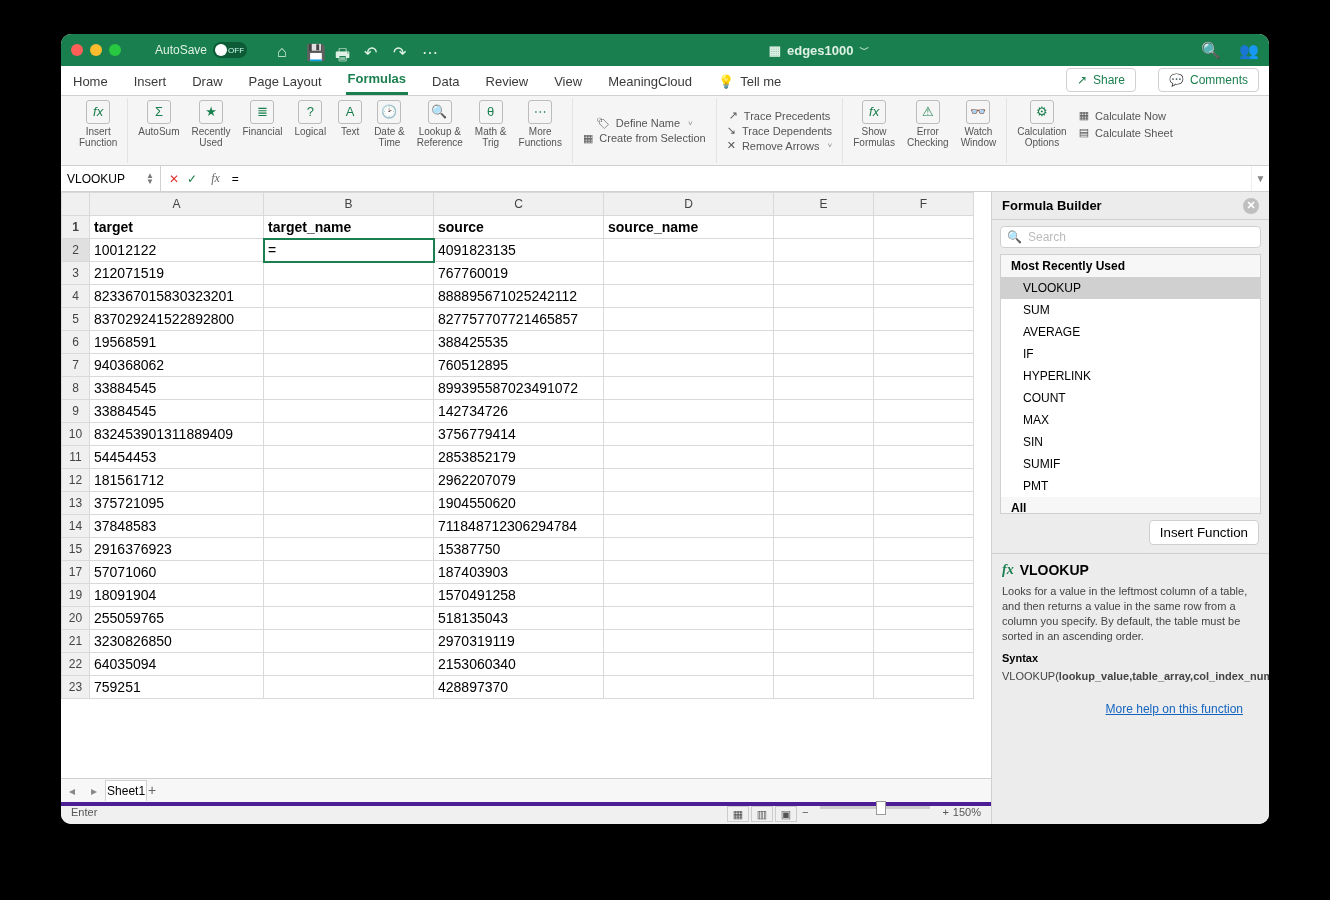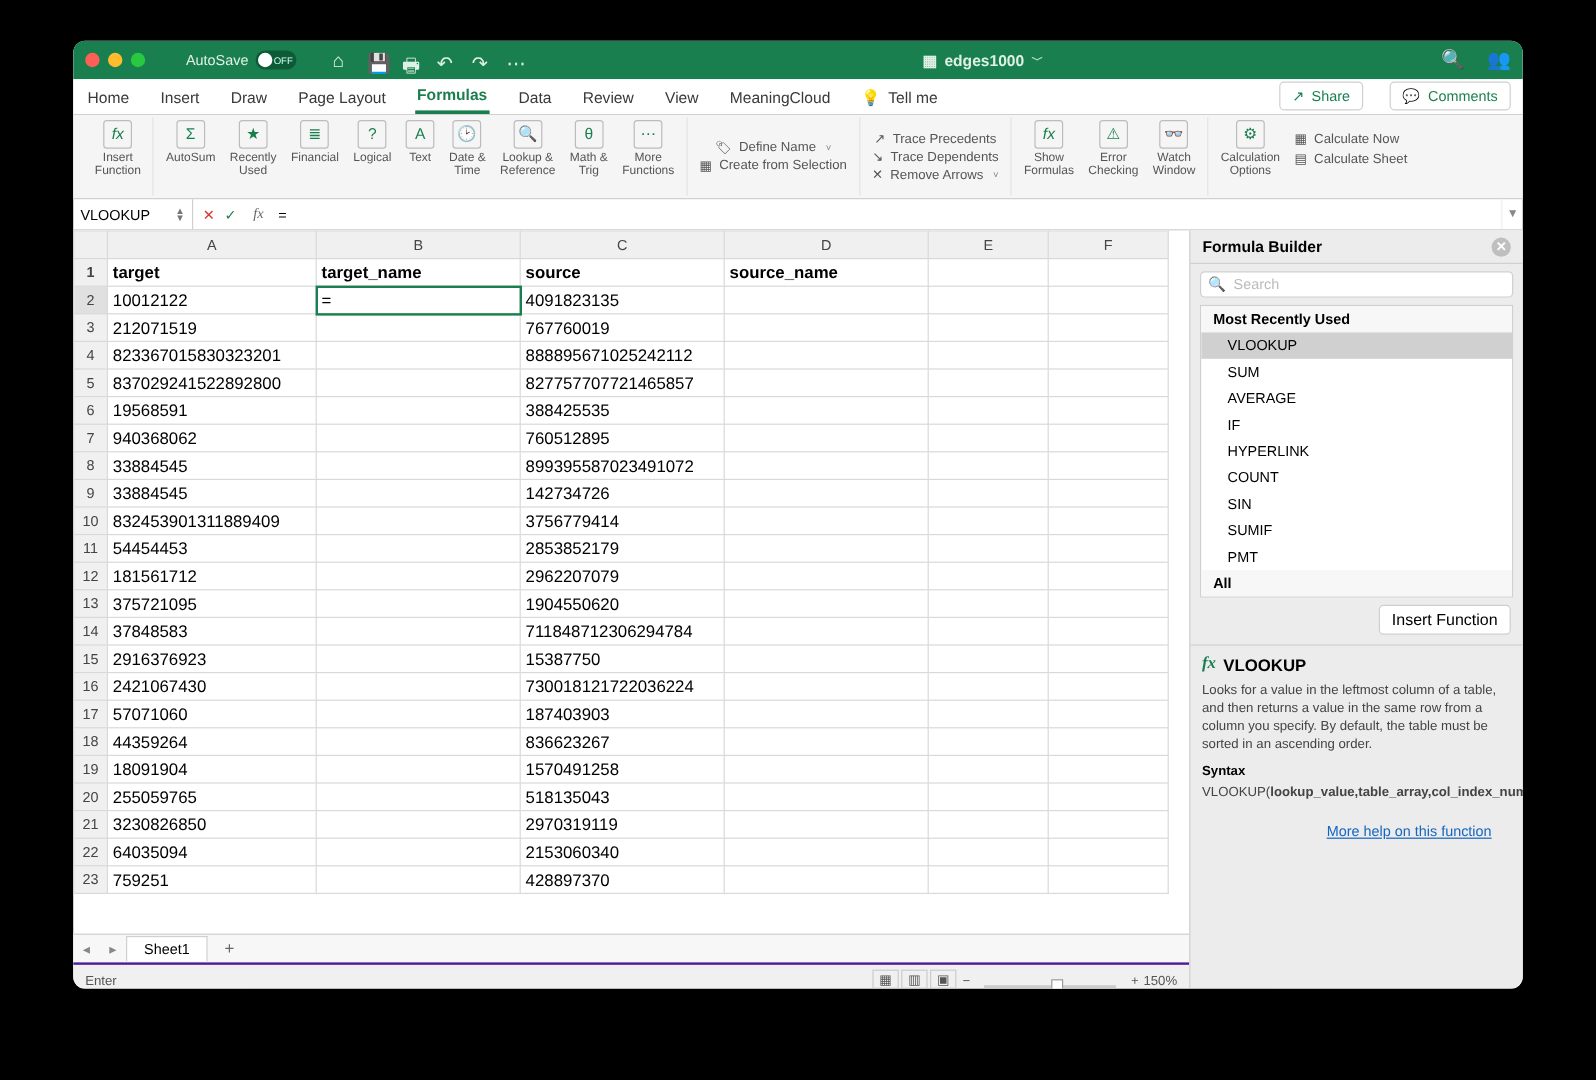--- a/index.html
+++ b/index.html
@@ -48,23 +48,23 @@
   .corner { width:28px; background:#f0f0f0; }
   .rowhdr { width:28px; text-align:center; background:#f0f0f0; font-size:12px; color:#444;}
   .colA{width:174px;} .colB{width:170px;} .colC{width:170px;} .colD{width:170px;} .colE{width:100px;} .colF{width:100px;}
   td { padding:0 4px; }
   tr.hdrrow td { font-weight:700; }
   td.selcell { outline:2px solid #1a7f4e; outline-offset:-1px; background:#fff;}
   th.colB-h { background:#e0e0e0; }
   .rowhdr.sel { background:#e0e0e0; }
   .sheettabs { height:24px; border-top:1px solid #d0d0d0; display:flex; align-items:center; font-size:12px; background:#f7f7f7;}
   .sheettabs .nav{padding:0 8px; color:#888;}
-  .sheettab { padding:3px 14px; border:1px solid #d0d0d0; border-bottom:none; background:#fff; margin-top:-1px;}
+  .sheettab { padding:3px 1px; border:1px solid #d0d0d0; border-bottom:none; background:#fff; margin-top:-1px;}
   .sheettab.add{border:none; background:none; font-size:14px; color:#666;}
-  .statusbar { height:22px; border-top:2px solid #4c1d95; background:#f0f0f0; display:flex; align-items:flex-end; font-size:11px; padding:0 10px; color:#555;}
+  .statusbar { height:22px; border-top:4px solid #4c1d95; background:#f0f0f0; display:flex; align-items:flex-start; font-size:11px; padding:0 10px; color:#555;}
   .statusbar .sp{flex:1;}
   .statusbar .vbtn{width:22px; height:16px; border:1px solid #ccc; margin:0 1px; display:flex;align-items:center;justify-content:center;}
   .zoom-slider{width:110px; height:3px; background:#ccc; margin:0 8px; position:relative;}
   .zoom-slider::after{content:"";width:8px;height:12px;background:#fff;border:1px solid #999;position:absolute;left:56px;top:-5px;}
   .sidepanel { width:278px; border-left:1px solid #d0d0d0; background:#ececec; display:flex; flex-direction:column; font-size:12px;}
   .sidehdr { height:28px; display:flex; align-items:center; padding:0 10px; font-weight:600; font-size:13px; border-bottom:1px solid #d0d0d0; justify-content:space-between;}
   .sidehdr .close{width:16px;height:16px;border-radius:50%;background:#bfbfbf;color:#fff;display:flex;align-items:center;justify-content:center;font-size:11px;}
   .sidesearch { margin:6px 8px; background:#fff; border:1px solid #d0d0d0; border-radius:4px; height:22px; display:flex; align-items:center; padding:0 6px; gap:6px; color:#999;}
   .fnlist { flex:0 0 auto; max-height:260px; overflow:auto; background:#fff; margin:0 8px; border:1px solid #d0d0d0;}
   .fnlist .group { padding:4px 10px; font-weight:600; background:#f7f7f7;}
@@ -426,42 +426,24 @@
               <tr>
                 <td class="rowhdr ">15</td>
   <td>2916376923</td>
   <td class=""></td>
   <td>15387750</td>
   <td></td>
   <td></td>
   <td></td>
               </tr>
               <tr>
-                <td class="rowhdr ">16</td>
-  <td>2421067430</td>
-  <td class=""></td>
-  <td>730018121722036224</td>
-  <td></td>
-  <td></td>
-  <td></td>
-              </tr>
-              <tr>
                 <td class="rowhdr ">17</td>
   <td>57071060</td>
   <td class=""></td>
   <td>187403903</td>
-  <td></td>
-  <td></td>
-  <td></td>
-              </tr>
-              <tr>
-                <td class="rowhdr ">18</td>
-  <td>44359264</td>
-  <td class=""></td>
-  <td>836623267</td>
   <td></td>
   <td></td>
   <td></td>
               </tr>
               <tr>
                 <td class="rowhdr ">19</td>
   <td>18091904</td>
   <td class=""></td>
   <td>1570491258</td>
   <td></td>
@@ -537,20 +519,21 @@
       </div>
       <div class="fnlist">
         <div class="group">Most Recently Used</div>
         <div id="recent-fns">
             <div class="fn sel">VLOOKUP</div>
             <div class="fn">SUM</div>
             <div class="fn">AVERAGE</div>
             <div class="fn">IF</div>
             <div class="fn">HYPERLINK</div>
             <div class="fn">COUNT</div>
+            <div class="fn">MAX</div>
             <div class="fn">SIN</div>
             <div class="fn">SUMIF</div>
             <div class="fn">PMT</div>
           </div>
         <div class="group">All</div>
 
       </div>
       <button class="insertfn">Insert Function</button>
       <div class="divider"></div>
       <div class="fnhelp">

